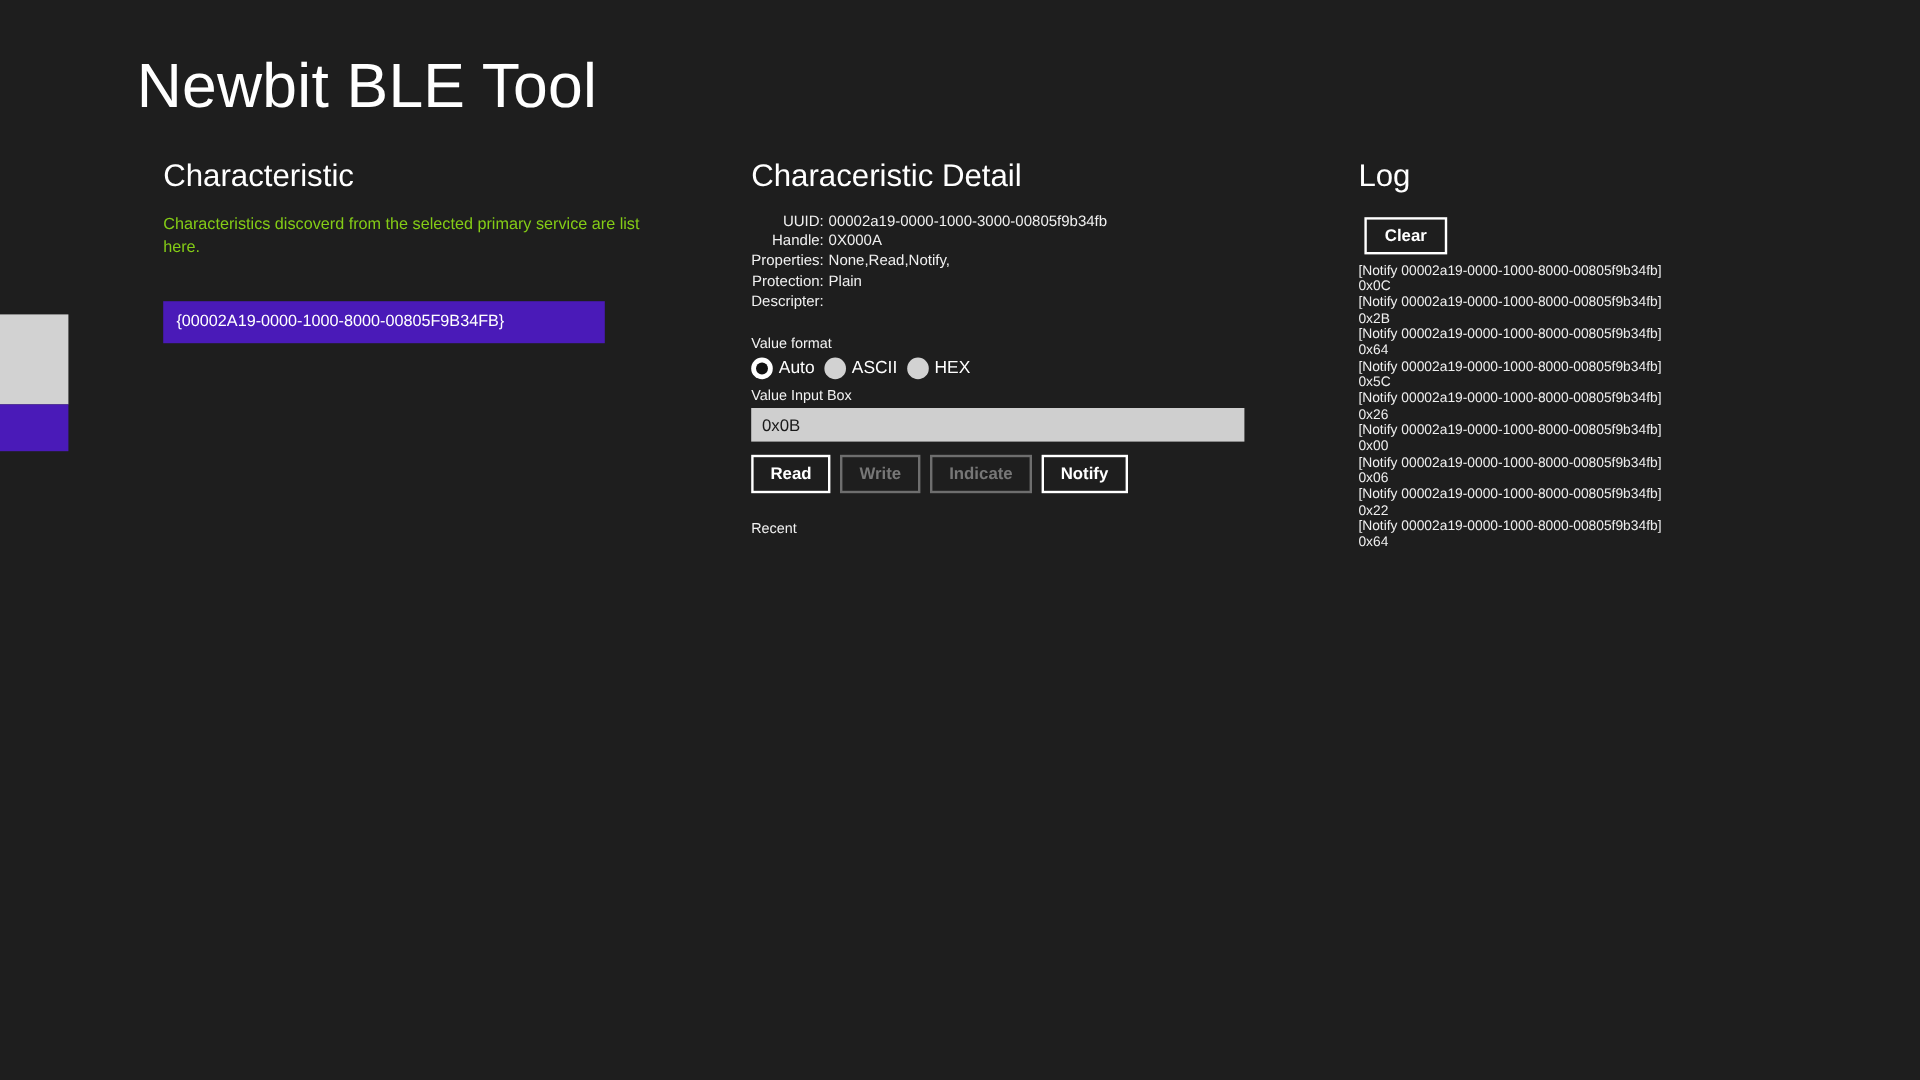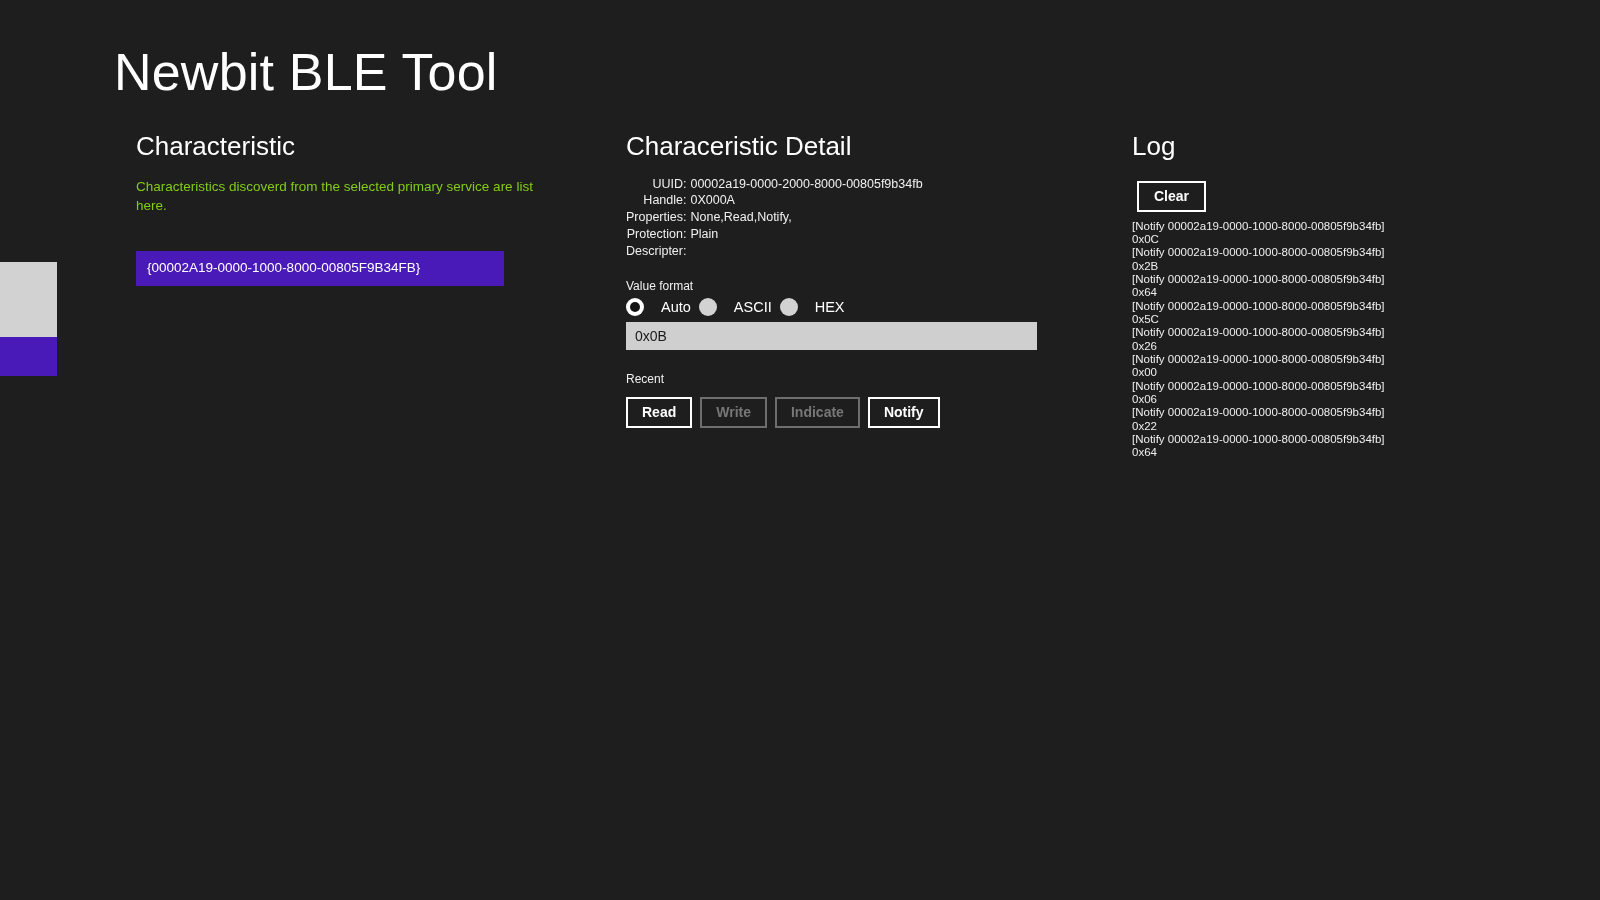--- a/index.html
+++ b/index.html
@@ -144,21 +144,21 @@
     left: 4px;
     top: 4px;
     width: 10px;
     height: 10px;
     border-radius: 50%;
     background: #121212;
   }
   .radio-text {
     font-size: 14.5px;
     color: #ffffff;
-    margin-left: 17px;
+    margin-left: 5px;
     line-height: 1;
   }
 
   
   #value-input-box {
     width: 411px;
     height: 28px;
     background: #cfcfcf;
     border: none;
     outline: none;
@@ -244,21 +244,21 @@
   </div>
 </div>
 
 <div class="column" id="col-detail">
   <div class="column-heading">Characeristic Detail</div>
 
   <table id="detail-fields">
     <tbody>
         <tr>
       <td class="field-label">UUID:</td>
-      <td class="field-value">00002a19-0000-2000-8000-00805f9b34fb</td>
+      <td class="field-value">00002a19-0000-1000-3000-00805f9b34fb</td>
     </tr>
     <tr>
       <td class="field-label">Handle:</td>
       <td class="field-value">0X000A</td>
     </tr>
     <tr>
       <td class="field-label">Properties:</td>
       <td class="field-value">None,Read,Notify,</td>
     </tr>
     <tr>
@@ -282,31 +282,32 @@
       <div class="radio-option">
         <span class="radio-circle"></span>
         <span class="radio-text">ASCII</span>
       </div>
       <div class="radio-option">
         <span class="radio-circle"></span>
         <span class="radio-text">HEX</span>
       </div>
     </div>
 
+    <div class="small-label">Value Input Box</div>
     <input id="value-input-box" type="text" value="0x0B" style="">
   </div>
-
-  <div id="recent-label">Recent</div>
 
   <div id="action-buttons">
     <button class="action-button">Read</button>
     <button class="action-button disabled">Write</button>
     <button class="action-button disabled">Indicate</button>
     <button class="action-button">Notify</button>
   </div>
+
+  <div id="recent-label">Recent</div>
 </div>
 
 <div class="column" id="col-log">
   <div class="column-heading">Log</div>
   <button id="clear-button">Clear</button>
   <div id="log-entries">
       <div class="log-entry">
         <div class="log-entry-header">[Notify 00002a19-0000-1000-8000-00805f9b34fb]</div>
         <div class="log-entry-value">0x0C</div>
       </div>

